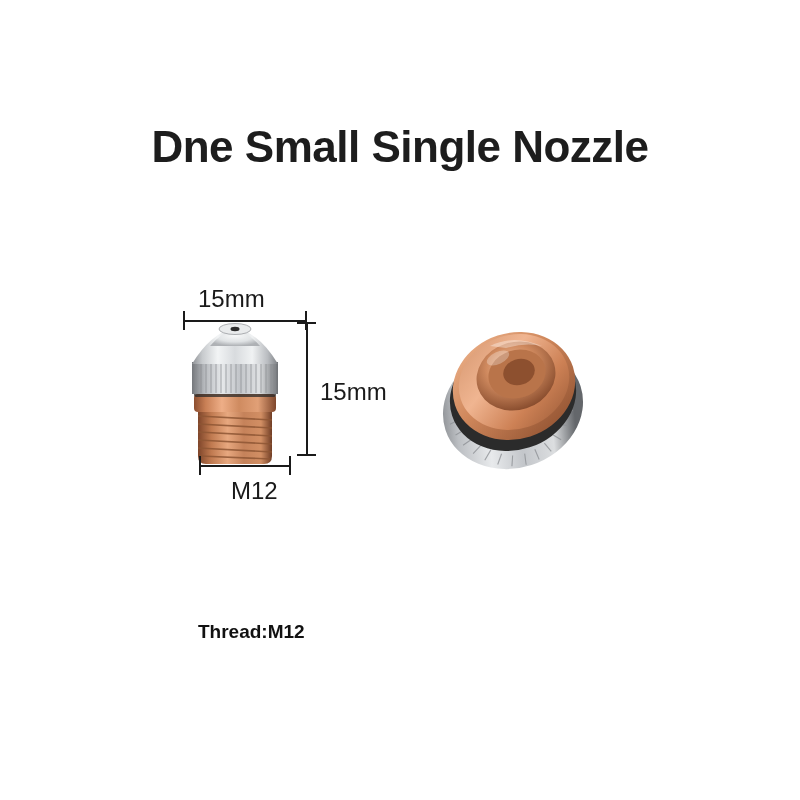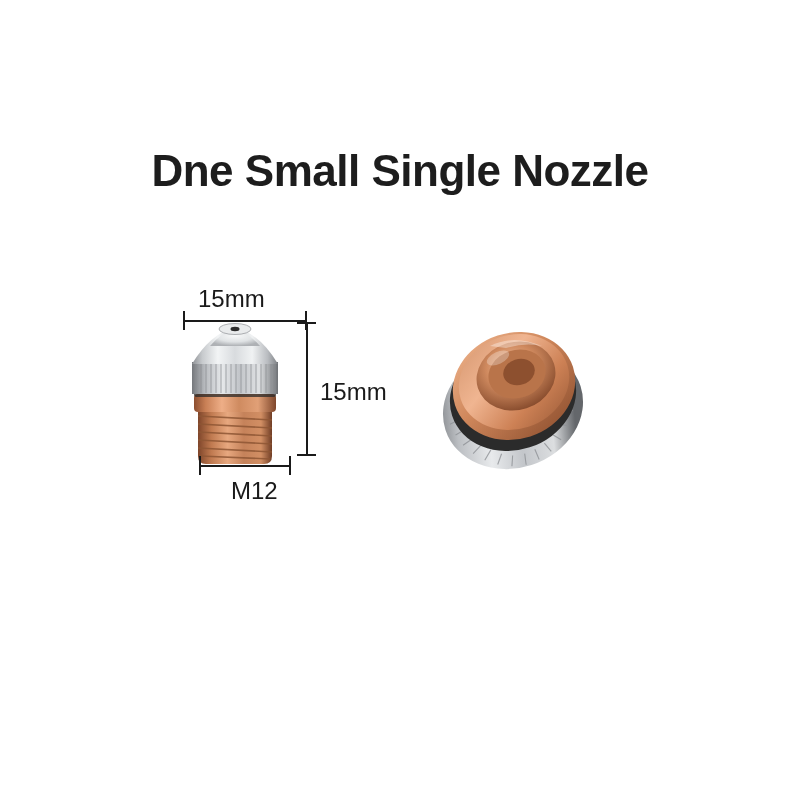--- a/index.html
+++ b/index.html
@@ -21,21 +21,20 @@
     position: absolute;
     top: 122px;
     left: 0;
     width: 800px;
     text-align: center;
     font-size: 44px;
     font-weight: bold;
     letter-spacing: -0.5px;
     color: #1d1d1d;
     white-space: nowrap;
-    margin-top: 24px;
   }
 
   
   .specs {
     position: absolute;
     left: 198px;
     top: 616px;
     font-size: 19px;
     font-weight: bold;
     color: #111111;
@@ -244,15 +243,16 @@
 <div class="dim-line rt-t1"></div>
 <div class="dim-line rt-t2"></div>
 <div class="dim-label dim-right">15mm</div>
 
 <div class="dim-line bt-h"></div>
 <div class="dim-line bt-t1"></div>
 <div class="dim-line bt-t2"></div>
 <div class="dim-label dim-bot">M12</div>
 
 <div class="specs">
+  <div>Thread:M12</div>
 </div>
 
 <div class="watermark"></div>
 
 </body></html>

